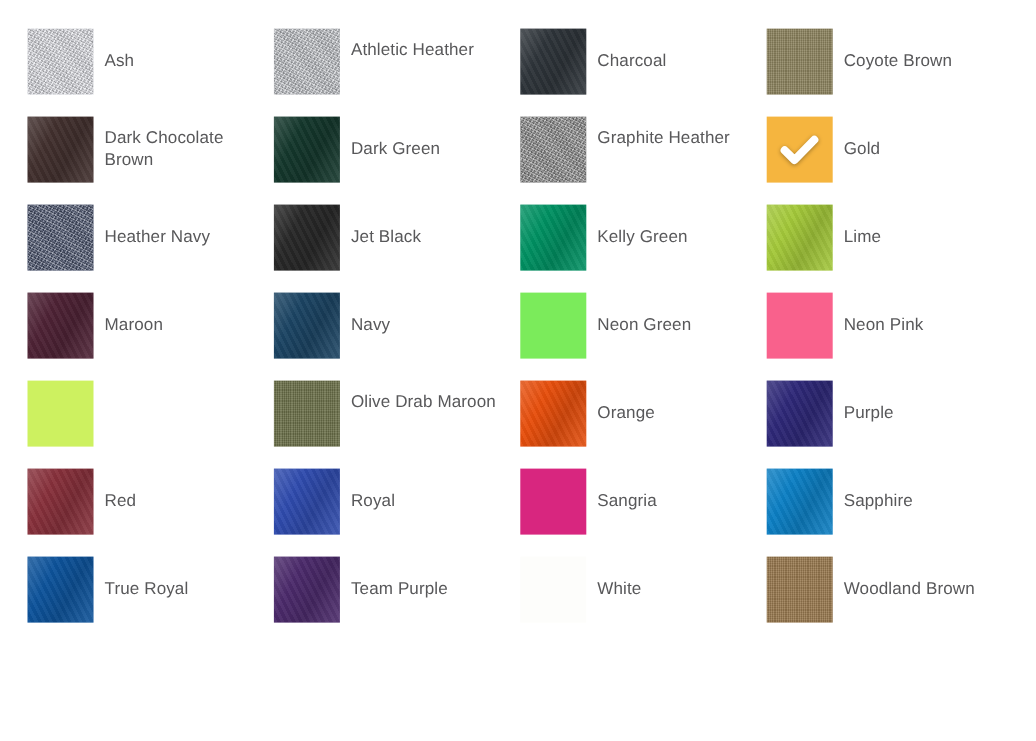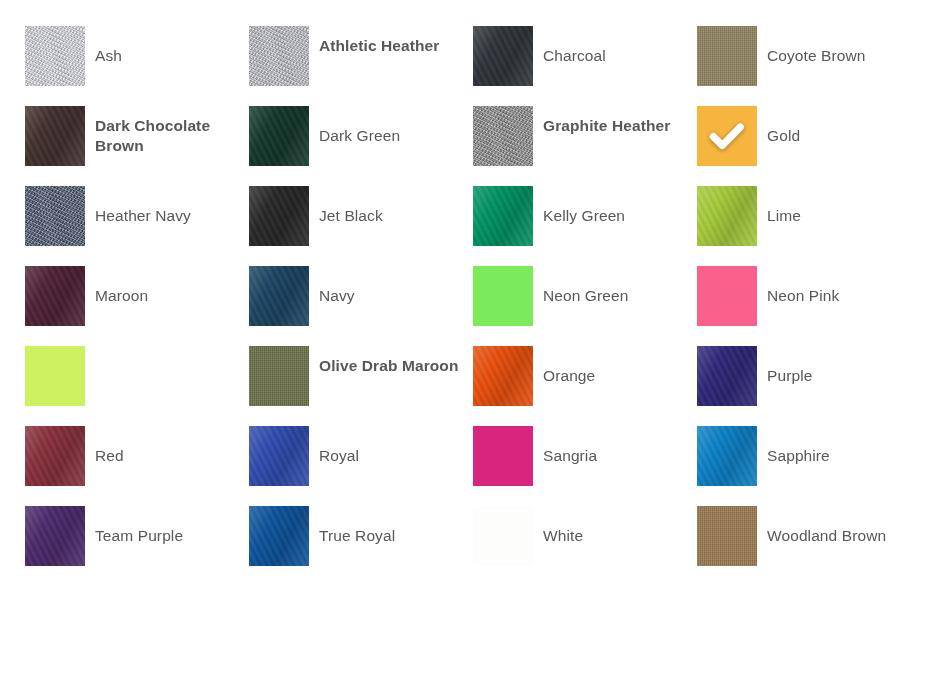--- a/index.html
+++ b/index.html
@@ -98,21 +98,21 @@
     margin-left: 10px;
     padding-right: 6px;
     font-size: 15.5px;
     line-height: 20px;
     color: #58585a;
     letter-spacing: 0.1px;
     align-self: flex-start;
     padding-top: 20px;
     word-wrap: break-word;
   }
-  .swatch-option.two-line .swatch-label { padding-top: 10px; font-weight: bold; }
+  .swatch-option.two-line .swatch-label { padding-top: 10px; }
 </style>
 </head>
 <body>
 
 <div id="swatch-grid">
     <div class="swatch-option">
       <div class="swatch-chip tex-heather" style="background-color: rgb(226, 227, 233);"></div>
       <div class="swatch-label">Ash</div>
     </div>
     <div class="swatch-option two-line">
@@ -204,28 +204,28 @@
     </div>
     <div class="swatch-option">
       <div class="swatch-chip" style="background-color: rgb(216, 38, 127);"></div>
       <div class="swatch-label">Sangria</div>
     </div>
     <div class="swatch-option">
       <div class="swatch-chip tex-cloth" style="background-color: rgb(12, 127, 196);"></div>
       <div class="swatch-label">Sapphire</div>
     </div>
     <div class="swatch-option">
+      <div class="swatch-chip tex-cloth" style="background-color: rgb(13, 83, 155);"></div>
+      <div class="swatch-label">True Royal</div>
+    </div>
+    <div class="swatch-option">
       <div class="swatch-chip tex-cloth" style="background-color: rgb(75, 42, 107);"></div>
       <div class="swatch-label">Team Purple</div>
     </div>
     <div class="swatch-option">
-      <div class="swatch-chip tex-cloth" style="background-color: rgb(13, 83, 155);"></div>
-      <div class="swatch-label">True Royal</div>
-    </div>
-    <div class="swatch-option">
       <div class="swatch-chip" style="background-color: rgb(253, 253, 251);"></div>
       <div class="swatch-label">White</div>
     </div>
     <div class="swatch-option">
       <div class="swatch-chip tex-woven" style="background-color: rgb(154, 122, 80);"></div>
       <div class="swatch-label">Woodland Brown</div>
     </div>
   </div>
 
 </body></html>

